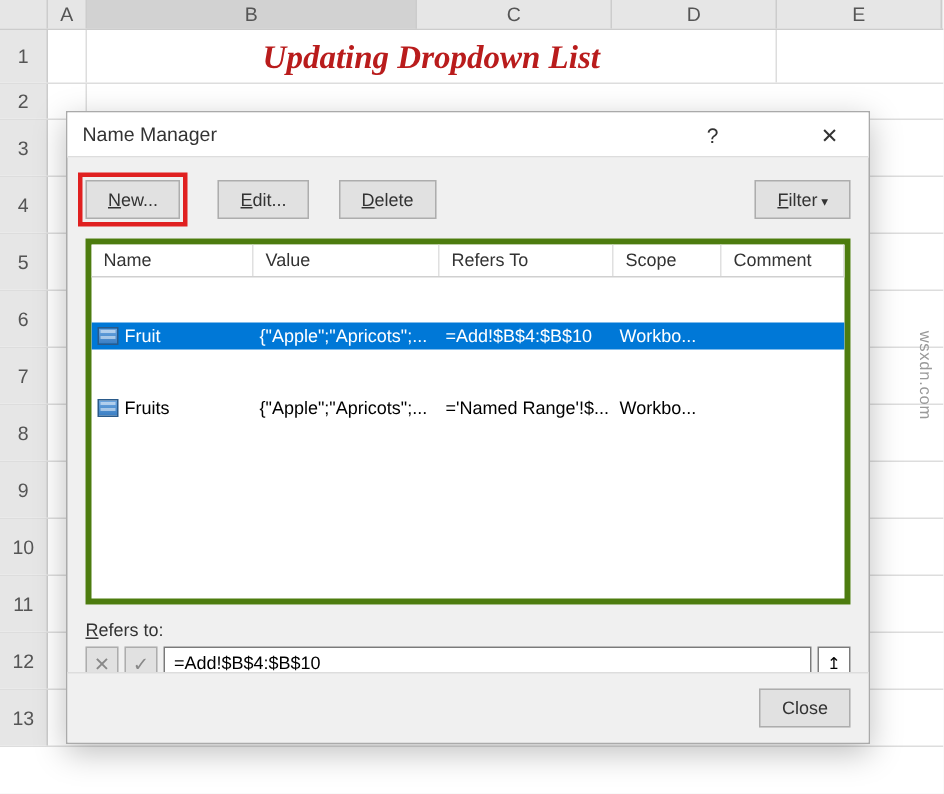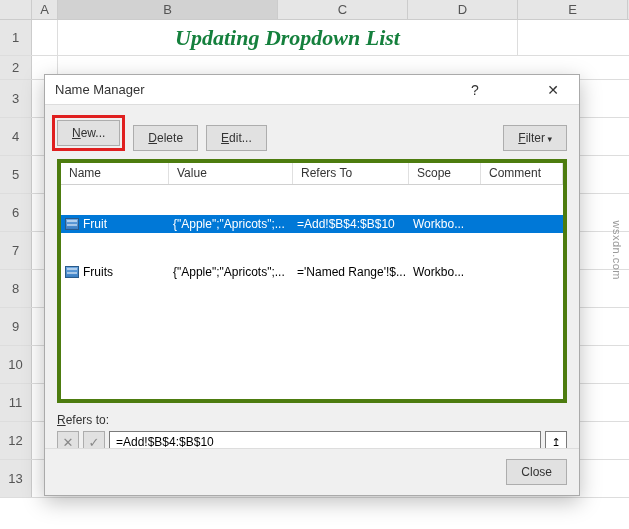--- a/index.html
+++ b/index.html
@@ -65,21 +65,21 @@
       align-items: center;
     }
     .row-1 { height: 36px; }
     .row-2 { height: 24px; }
     .row-n { height: 38px; }
     .title-cell {
       font-family: Georgia, serif;
       font-style: italic;
       font-weight: bold;
       font-size: 22px;
-      color: #15803d;
+      color: #b91c1c;
       justify-content: center;
     }
     
     
     .dialog {
       position: absolute;
       left: 44px;
       top: 74px;
       width: 536px;
       height: 422px;
@@ -106,22 +106,22 @@
       align-items: center;
       justify-content: center;
       font-size: 14px;
       color: #333;
       cursor: pointer;
     }
     
     .toolbar {
       padding: 10px 12px 8px;
       display: flex;
-      gap: 8px;
-      align-items: flex-end;
+      gap: 20px;
+      align-items: center;
     }
     .toolbar-spacer { flex: 1; }
     .btn {
       background: #e1e1e1;
       border: 1px solid #adadad;
       padding: 5px 14px;
       font-size: 12px;
       color: #333;
       cursor: pointer;
       font-family: inherit;
@@ -329,22 +329,22 @@
     <span>Name Manager</span>
     <div class="titlebar-spacer"></div>
     <div class="titlebar-btn">?</div>
     <div class="titlebar-btn">✕</div>
   </div>
 
   <div class="toolbar">
     <span class="highlight-new">
       <button class="btn"><u>N</u><span title="New...">ew...</span></button>
     </span>
+    <button class="btn"><u>E</u>dit...</button>
     <button class="btn"><u>D</u>elete</button>
-    <button class="btn"><u>E</u>dit...</button>
     <div class="toolbar-spacer"></div>
     <button class="btn btn-filter"><u>F</u>ilter</button>
   </div>
 
   <div class="grid-container">
     <div class="grid-header">
       <div class="gh-name">Name</div>
       <div class="gh-value">Value</div>
       <div class="gh-refers">Refers To</div>
       <div class="gh-scope">Scope</div>

